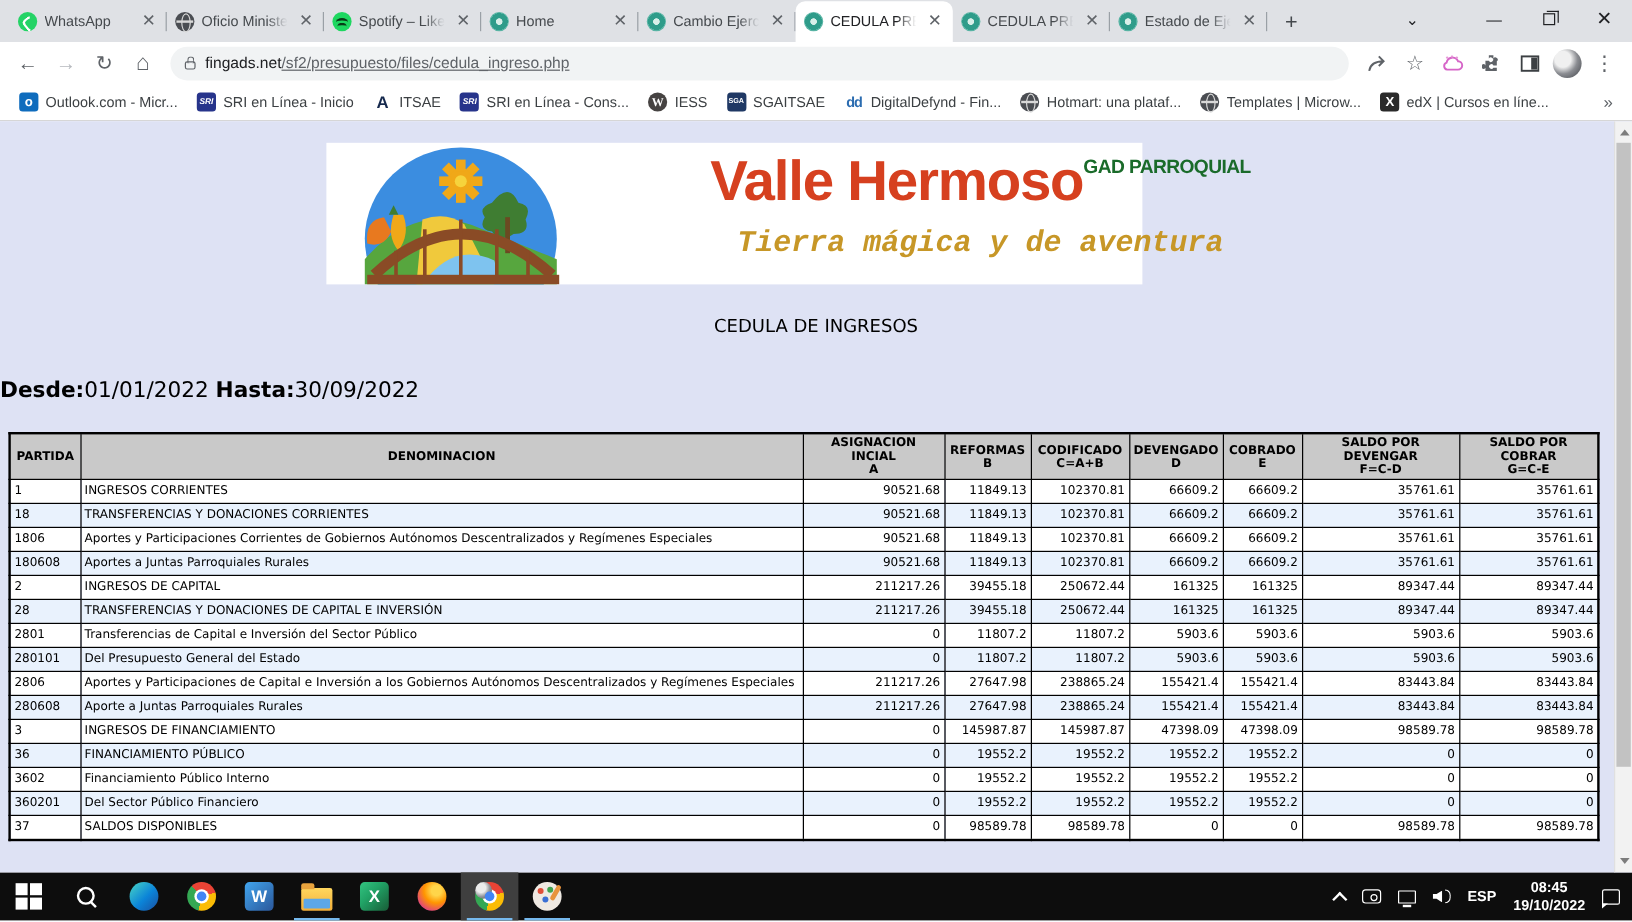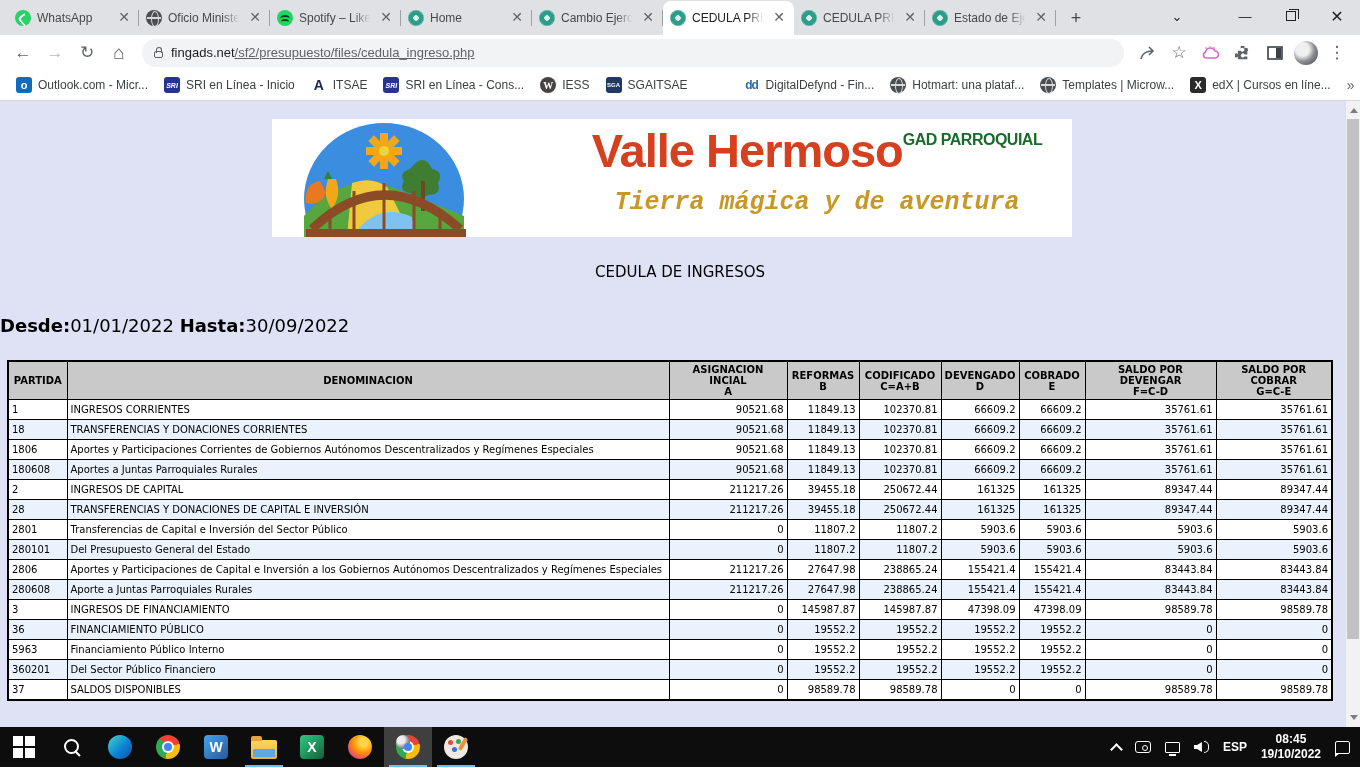--- a/index.html
+++ b/index.html
@@ -53,30 +53,30 @@
   
   .bookmarks { height:31px; background:#fff; display:flex; align-items:center; padding:0 10px; gap:4px; border-bottom:1px solid #d6d6d6; }
   .bookmark { display:flex; align-items:center; gap:6px; font-size:12px; color:#3c4043; padding:3px 6px; border-radius:4px; white-space:nowrap; }
   .bicon { width:16px; height:16px; flex:none; display:flex; align-items:center; justify-content:center;
            font-weight:bold; color:#fff; border-radius:3px; font-size:9px; }
   .bi-outlook { background:#0f6cbd; font-size:11px; }
   .bi-sri { background:#27348b; font-style:italic; font-size:7px; }
   .bi-itsae { color:#16294d; background:transparent; font-size:14px; }
   .bi-wp { background:#464342; border-radius:50%; font-size:10px; font-family:"Liberation Serif",serif; }
   .bi-sga { background:#1f3864; font-size:6px; }
-  .bi-dd { color:#2b6cb0; background:transparent; font-size:12px; letter-spacing:-1px;margin-left:40px; }
+  .bi-dd { color:#2b6cb0; background:transparent; font-size:12px; letter-spacing:-1px; }
   .bi-globe { background:#4a4d52; border-radius:50%; position:relative; }
   .bi-globe::before { content:''; position:absolute; left:1px; top:7px; width:14px; height:1.5px; background:#d8d8d8; }
   .bi-globe::after { content:''; position:absolute; left:5px; top:1px; width:6px; height:14px; border:1.5px solid #d8d8d8; border-radius:50%; }
   .bi-edx { background:#2a2a2a; font-size:11px; }
   .bm-overflow { margin-left:auto; color:#5f6368; font-size:14px; padding:0 6px; }
 
   
   .content { position:relative; height:626px; background:#dee2f4; overflow:hidden; }
-  .banner { width:800px; height:118px; background:#fff; margin:18px 0 0 272px; position:relative; }
+  .banner { width:680px; height:118px; background:#fff; margin:18px 0 0 272px; position:relative; }
   .banner svg { position:absolute; left:20px; top:2px; }
   .logo-text { position:absolute; left:310px; top:8px; width:470px; text-align:center; }
   .vh-row { display:flex; align-items:flex-start; justify-content:center; }
   .vh-main { font-size:47px; font-weight:bold; color:#d6401f; letter-spacing:-1px; line-height:1.0; }
   .vh-gad { font-size:16px; font-weight:bold; color:#1a6b2a; letter-spacing:-0.5px; margin-top:4px; white-space:nowrap; }
   .vh-tag { font-family:Liberation Mono, monospace; font-style:italic; font-weight:bold; font-size:25px; color:#c79727; margin-top:14px; }
   .page-heading { text-align:center; margin-top:26px; font-size:15px; color:#000; font-family:"DejaVu Sans",sans-serif; }
   .period { text-align:left; margin-top:34px; font-size:18px; color:#000; font-family:"DejaVu Sans",sans-serif; }
   .period b { font-weight:bold; }
 
@@ -492,21 +492,21 @@
           <td>FINANCIAMIENTO PÚBLICO</td>
           <td class="num">0</td>
           <td class="num">19552.2</td>
           <td class="num">19552.2</td>
           <td class="num">19552.2</td>
           <td class="num">19552.2</td>
           <td class="num">0</td>
           <td class="num">0</td>
         </tr>
         <tr>
-          <td>5963</td>
+          <td>3602</td>
           <td>Financiamiento Público Interno</td>
           <td class="num">0</td>
           <td class="num">19552.2</td>
           <td class="num">19552.2</td>
           <td class="num">19552.2</td>
           <td class="num">19552.2</td>
           <td class="num">0</td>
           <td class="num">0</td>
         </tr>
         <tr class="alt">

